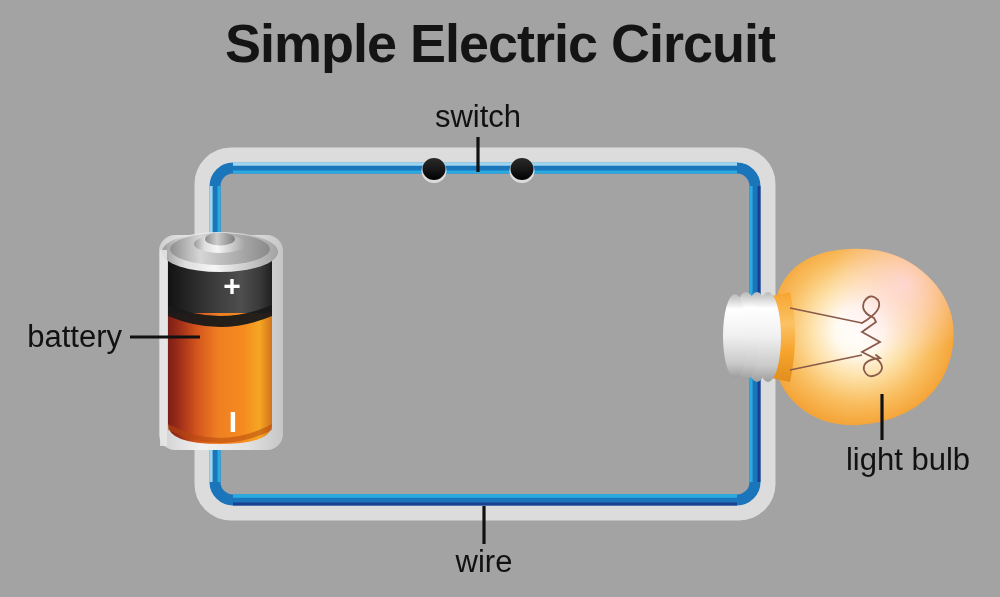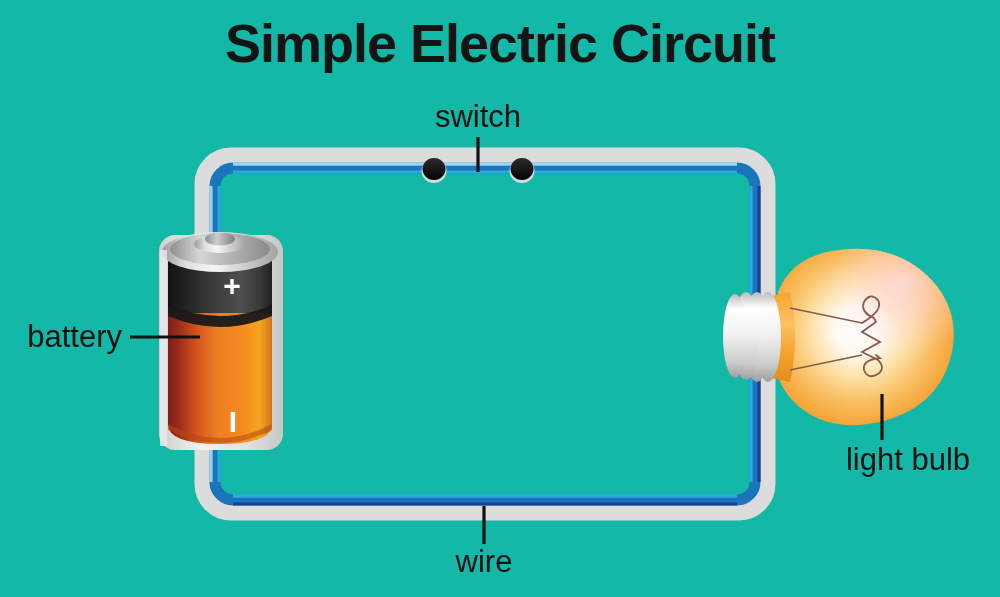--- a/index.html
+++ b/index.html
@@ -8,21 +8,21 @@
     padding: 0;
     background: #ffffff;
   }
   body {
     font-family: "Liberation Sans", sans-serif;
   }
   #stage {
     position: relative;
     width: 1000px;
     height: 597px;
-    background: #14b8a6;
+    background: #a3a3a3;
     overflow: hidden;
   }
   #diagram-svg {
     position: absolute;
     left: 0;
     top: 0;
     width: 1000px;
     height: 597px;
     display: block;
   }

